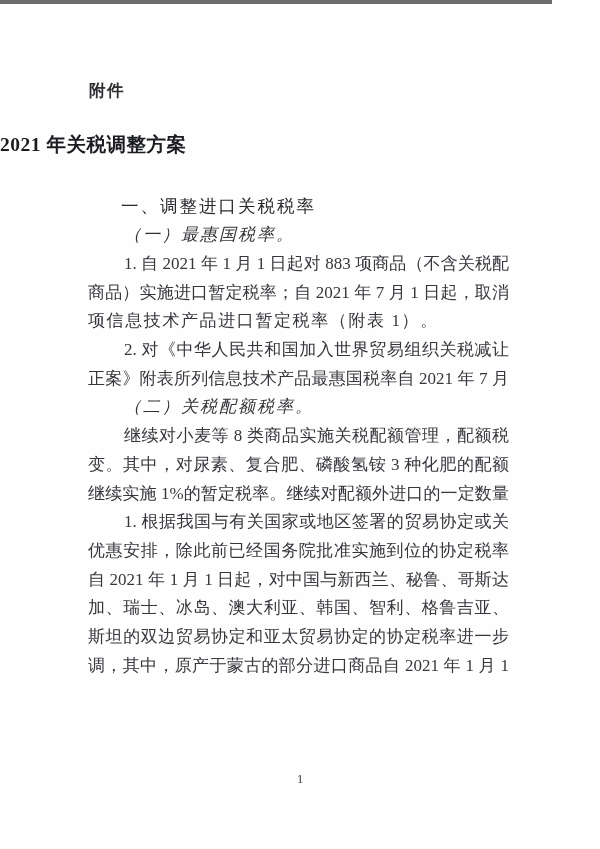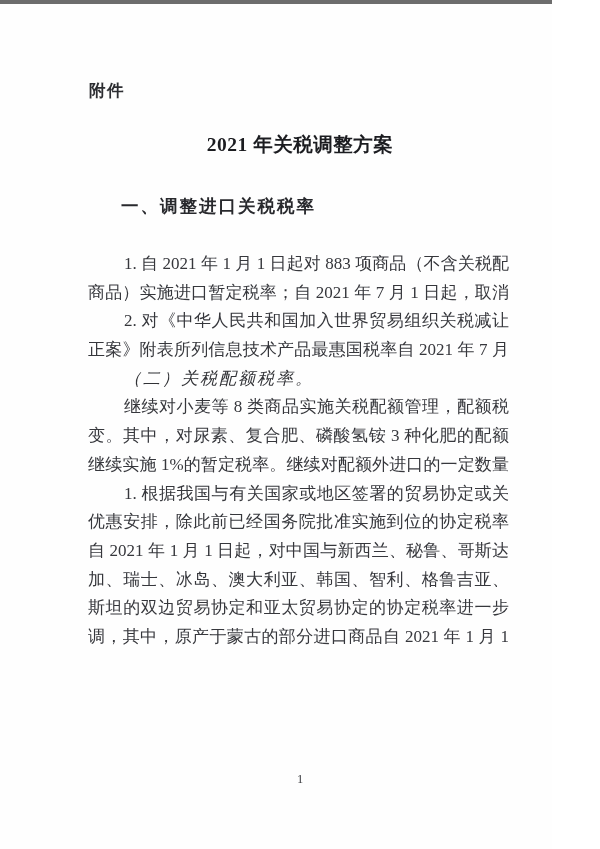--- a/index.html
+++ b/index.html
@@ -28,31 +28,30 @@
     font-family: "Liberation Sans", "DejaVu Sans", sans-serif;
     font-weight: 600;
     font-size: 16.5px;
     letter-spacing: 1.5px;
     color: #2d2e32;
   }
   .doc-title {
     position: absolute;
     top: 131px; left: 0;
     width: 600px;
-    text-align: center;
     font-weight: bold;
     font-size: 19.5px;
     letter-spacing: 0.5px;
     color: #1b1c20;
   }
   .section-heading {
     position: absolute;
     top: 194px; left: 121px;
     font-family: "Liberation Sans", "DejaVu Sans", sans-serif;
-    font-weight: bold;
+    font-weight: normal;
     font-size: 17.5px;
     letter-spacing: 2px;
     color: #28292d;
   }
   .subsection-heading-1 {
     position: absolute;
     top: 223px; left: 88px;
     width: 421px;
     padding-left: 36px;
     font-style: italic;
@@ -102,24 +101,26 @@
 <div class="page">
 
   <div class="scan-edge-top"></div>
 
   <div class="attachment-label">附件</div>
 
   <div class="doc-title">2021 年关税调整方案</div>
 
   <div class="section-heading">一、调整进口关税税率</div>
 
+  <div class="subsection-heading-1">（一）最惠国税率。</div>
 
   <div class="body-text">
     <div class="ln j ind">1. 自 2021 年 1 月 1 日起对 883 项商品（不含关税配额</div>
     <div class="ln j">商品）实施进口暂定税率；自 2021 年 7 月 1 日起，取消 9</div>
+    <div class="ln">项信息技术产品进口暂定税率（附表 1）。</div>
     <div class="ln j ind">2. 对《中华人民共和国加入世界贸易组织关税减让表修</div>
     <div class="ln j">正案》附表所列信息技术产品最惠国税率自 2021 年 7 月 1</div>
     <div class="ln sub">（二）关税配额税率。</div>
     <div class="ln j ind">继续对小麦等 8 类商品实施关税配额管理，配额税率不</div>
     <div class="ln j">变。其中，对尿素、复合肥、磷酸氢铵 3 种化肥的配额税率</div>
     <div class="ln j">继续实施 1%的暂定税率。继续对配额外进口的一定数量棉</div>
     <div class="ln j ind">1. 根据我国与有关国家或地区签署的贸易协定或关税</div>
     <div class="ln j">优惠安排，除此前已经国务院批准实施到位的协定税率外，</div>
     <div class="ln j">自 2021 年 1 月 1 日起，对中国与新西兰、秘鲁、哥斯达黎</div>
     <div class="ln j">加、瑞士、冰岛、澳大利亚、韩国、智利、格鲁吉亚、巴基</div>

